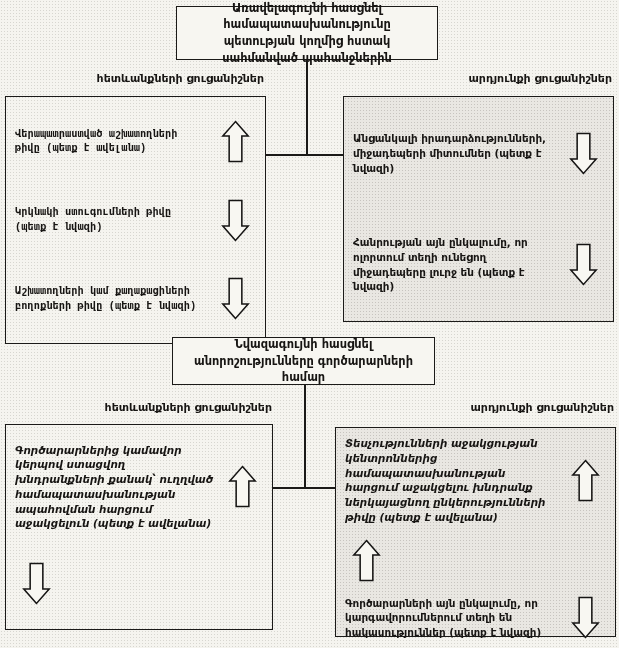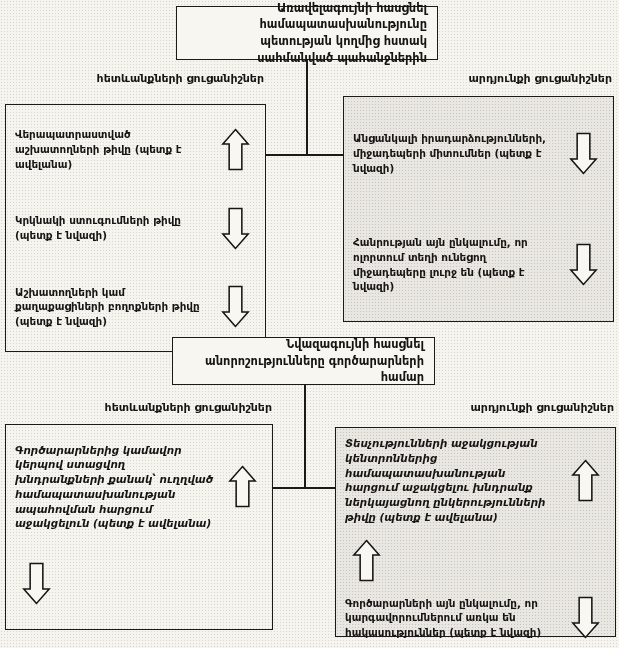--- a/index.html
+++ b/index.html
@@ -10,21 +10,21 @@
   }
   .canvas{
     position:relative;width:619px;height:648px;overflow:hidden;
     background-color:#f5f4ef;
     background-image:radial-gradient(circle, rgba(148,145,136,.30) .6px, transparent .9px);
     background-size:3px 3px;
   }
   .titlebox{
     position:absolute;border:1.6px solid #1b1a18;
     display:flex;align-items:center;justify-content:center;
-    text-align:right;font-weight:bold;font-size:11.4px;line-height:1.45;
+    text-align:center;font-weight:bold;font-size:11.4px;line-height:1.45;
     padding:3px 10px;box-sizing:border-box;
     background-color:#f7f6f1;
   }
   .colheader{
     position:absolute;text-align:right;font-weight:bold;font-size:11px;
     white-space:nowrap;
   }
   .itembox{
     position:absolute;border:1.7px solid #1b1a18;box-sizing:border-box;
     display:flex;flex-direction:column;justify-content:space-around;
@@ -59,21 +59,21 @@
   <div class="titlebox" style="left:176px;top:6px;width:262px;height:54px;">
     <span>Առավելագույնի հասցնել համապատասխանությունը պետության կողմից հստակ սահմանված պահանջներին</span>
   </div>
 
   <div class="vline" style="left:306px;top:60px;height:95px;"></div>
   <div class="hline" style="left:266px;top:154px;width:78px;"></div>
 
   <div class="colheader" style="left:6px;top:72px;width:258px;">հետևանքների ցուցանիշներ</div>
   <div class="colheader" style="left:352px;top:72px;width:260px;">արդյունքի ցուցանիշներ</div>
 
-  <div class="itembox" style="left:5px;top:104px;width:261px;height:248px;">
+  <div class="itembox" style="left:5px;top:96px;width:261px;height:248px;font-family:Liberation Mono, monospace;">
     <div class="row">
       <div class="itext">Վերապատրաստված աշխատողների թիվը (պետք է ավելանա)</div>
       <div class="arrow" data-dir="up">
         <svg viewBox="0 0 32 46">
             <path d="M16 1 L30 17 L23 17 L23 45 L9 45 L9 17 L2 17 Z"></path>
           </svg>
       </div>
     </div>
     <div class="row">
       <div class="itext">Կրկնակի ստուգումների թիվը (պետք է նվազի)</div>
@@ -150,21 +150,21 @@
       </div>
     </div>
     <div class="row">
       <div class="arrow" data-dir="up">
         <svg viewBox="0 0 32 46">
             <path d="M16 1 L30 17 L23 17 L23 45 L9 45 L9 17 L2 17 Z"></path>
           </svg>
       </div>
     </div>
     <div class="row">
-      <div class="itext">Գործարարների այն ընկալումը, որ կարգավորումներում առկա են հակասություններ (պետք է նվազի)</div>
+      <div class="itext">Գործարարների այն ընկալումը, որ կարգավորումներում տեղի են հակասություններ (պետք է նվազի)</div>
       <div class="arrow" data-dir="down">
         <svg viewBox="0 0 32 46">
             <path d="M16 1 L30 17 L23 17 L23 45 L9 45 L9 17 L2 17 Z"></path>
           </svg>
       </div>
     </div>
   </div>
 
 </div>
 

